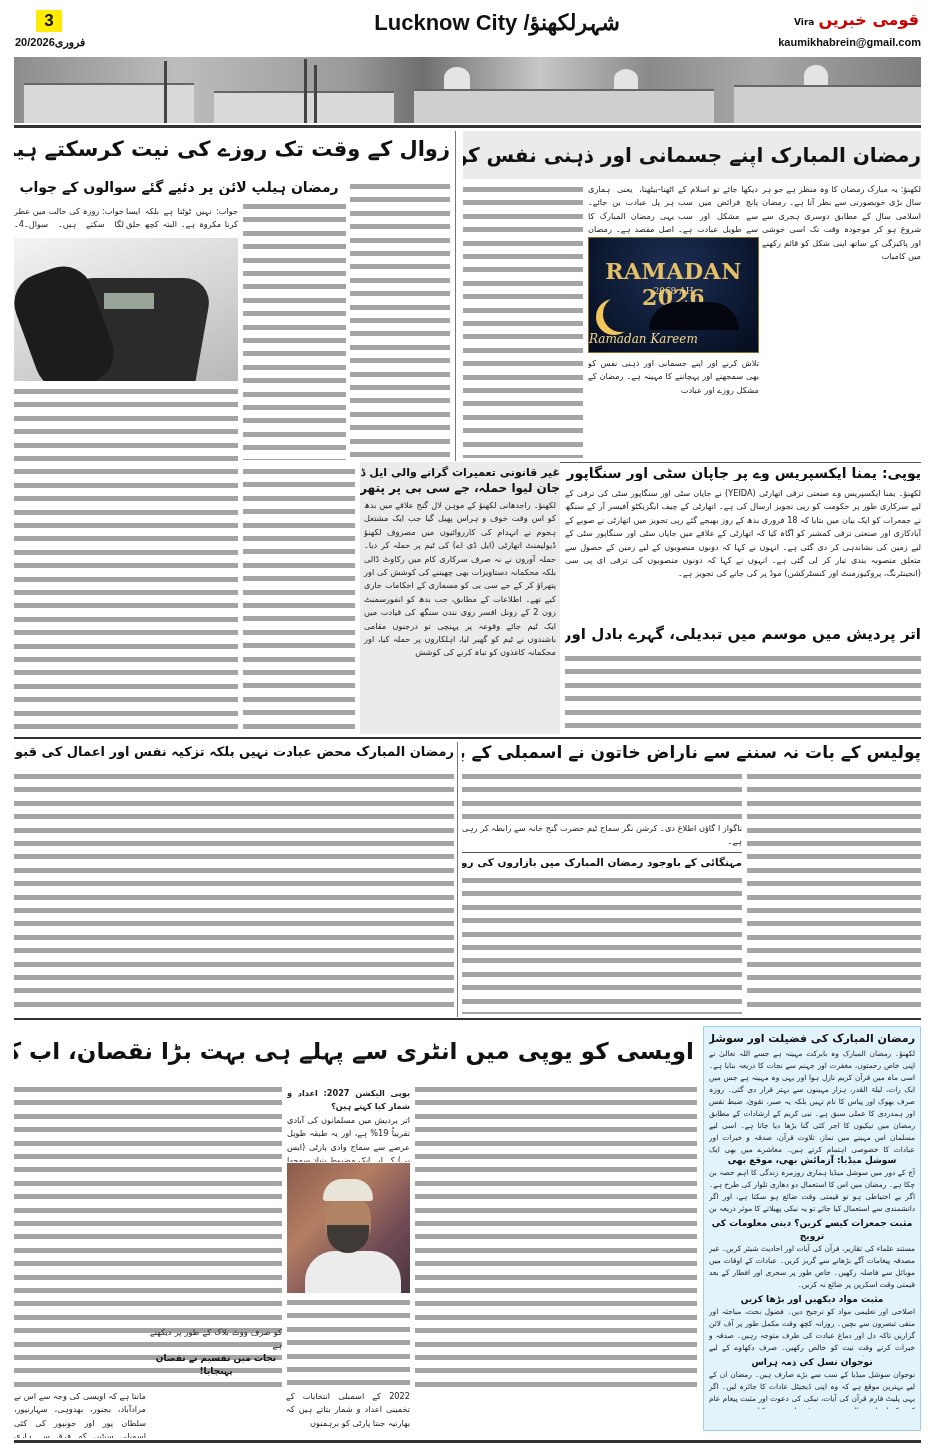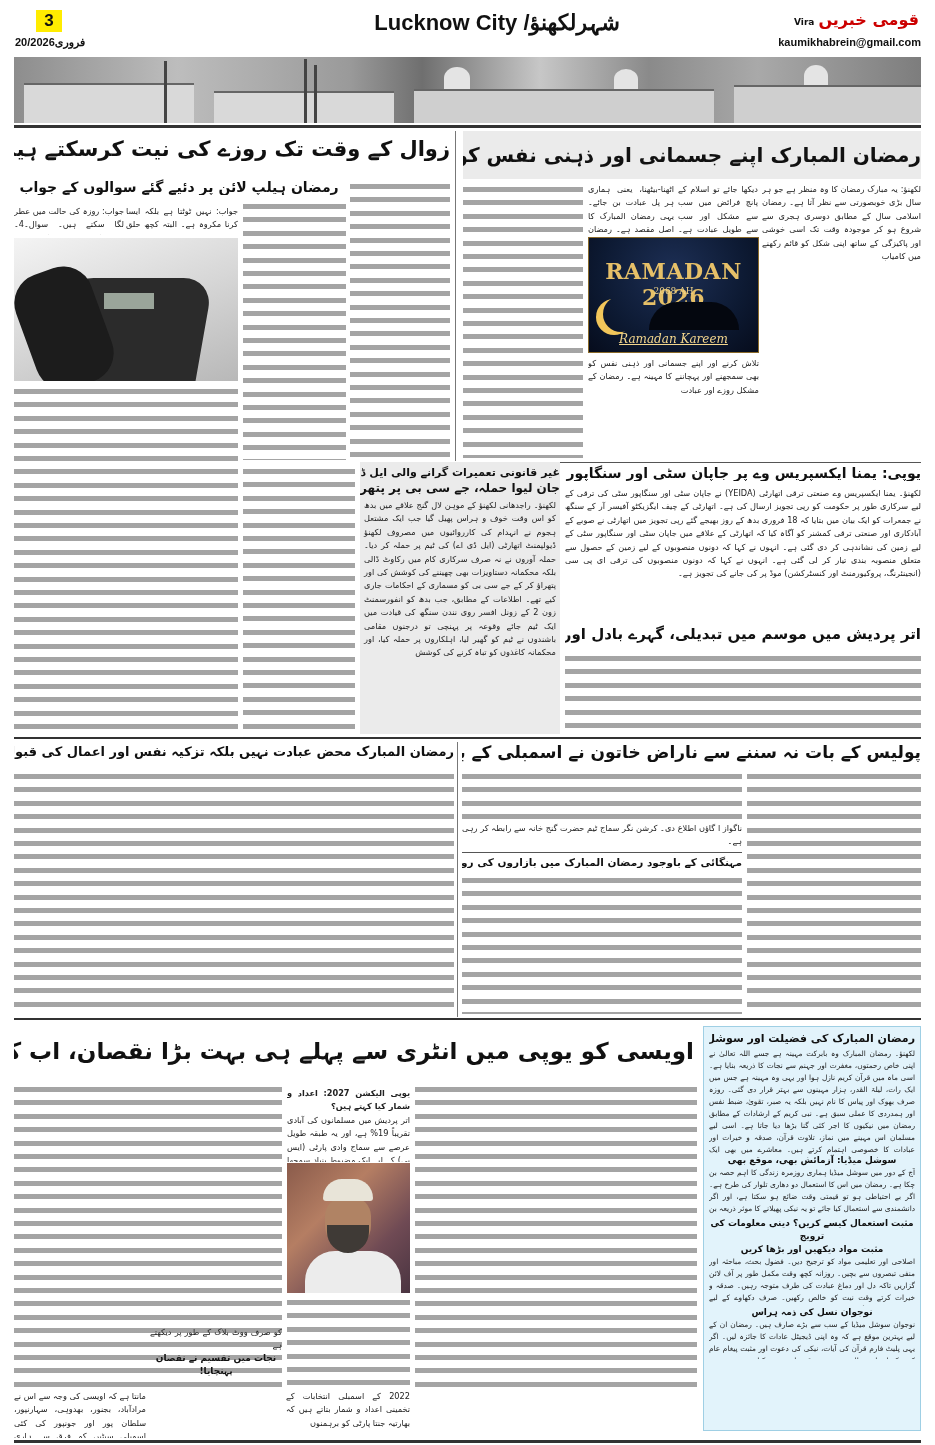--- a/index.html
+++ b/index.html
@@ -18,21 +18,21 @@
   .rule { left: 14px; height: 3px; background: #333; }
   .thin { left: 14px; height: 1px; background: #555; }
   .vline { width: 1px; background: #777; }
   .headline-bar { background: #ebebeb; }
   .hl { font-weight: bold; direction: rtl; text-align: center; white-space: nowrap; overflow: hidden; }
   .body-text { font-size: 8.2px; line-height: 13.4px; direction: rtl; text-align: justify; color: #222; overflow: hidden; }
   .col-fill { background: repeating-linear-gradient(180deg, transparent 0 4px, #5a5a5a 4px 9px, transparent 9px 13.4px); opacity: .55; }
   .img-ramadan { left: 588px; top: 237px; width: 171px; height: 116px; background: radial-gradient(ellipse at 50% 30%,#1d2f55 0%,#0d1a33 60%,#060c1c 100%); overflow: hidden; border: 1px solid #8a6a2a; }
   .img-ramadan .t1 { position: absolute; top: 20px; width: 100%; text-align: center; font: bold 22px "DejaVu Serif", serif; color: #e6c068; letter-spacing: 0.5px; }
   .img-ramadan .t2 { position: absolute; top: 48px; width: 100%; text-align: center; font: 9px "DejaVu Serif", serif; color: #f1d48b; }
-  .img-ramadan .t3 { position: absolute; bottom: 6px; width: 100%; text-align: center; font: italic 12px "DejaVu Serif", serif; color: #f3d68d; text-decoration: underline; }
+  .img-ramadan .t3 { position: absolute; bottom: 6px; width: 100%; text-align: left; font: italic 12px "DejaVu Serif", serif; color: #f3d68d; }
   .img-ramadan .moon { position: absolute; left: 14px; top: 58px; width: 36px; height: 36px; border-radius: 50%; box-shadow: -7px 3px 0 0 #f2c65a; }
   .img-ramadan .mosque { position: absolute; bottom: 22px; left: 60px; width: 90px; height: 28px; background: #04070f; border-radius: 45px 45px 0 0; }
   .img-phone { left: 14px; top: 238px; width: 224px; height: 143px; background: linear-gradient(160deg,#f4f4f4 0%,#d7d7d7 50%,#b8b8b8 100%); overflow: hidden; }
   .img-phone .body { position: absolute; left: 40px; top: 40px; width: 150px; height: 110px; background: #2b2b2b; border-radius: 30px 30px 0 0; transform: skewX(-10deg); }
   .img-phone .handset { position: absolute; left: 10px; top: 30px; width: 80px; height: 120px; background: #1c1c1c; border-radius: 30px; transform: rotate(-20deg); }
   .img-phone .screen { position: absolute; left: 90px; top: 55px; width: 50px; height: 16px; background: #9aa59a; }
   .img-owaisi { left: 287px; top: 1163px; width: 123px; height: 130px; background: linear-gradient(135deg,#8a5b4b 0%,#b57e63 35%,#6f4a54 70%,#4a3441 100%); overflow: hidden; }
   .img-owaisi .cap { position: absolute; left: 36px; top: 16px; width: 50px; height: 22px; background: #e8e4d8; border-radius: 25px 25px 4px 4px; }
   .img-owaisi .face { position: absolute; left: 38px; top: 34px; width: 46px; height: 52px; background: #b08364; border-radius: 20px 20px 24px 24px; }
   .img-owaisi .beard { position: absolute; left: 40px; top: 62px; width: 42px; height: 28px; background: #3f3a36; border-radius: 0 0 22px 22px; }
@@ -149,20 +149,21 @@
   <div class="body-text" style="height:26px;">کو صرف ووٹ بلاک کے طور پر دیکھتے ہے</div>
   <div class="sub">نجات میں تقسیم نے نقصان پہنچایا!</div>
 </div>
 <div class="abs body-text" style="left:286px;top:1390px;width:124px;height:48px;">2022 کے اسمبلی انتخابات کے تخمینی اعداد و شمار بتاتے ہیں کہ بھارتیہ جنتا پارٹی کو برہمنوں</div>
 
 <div class="abs boxed" style="left:703px;top:1026px;width:218px;height:405px;padding:3px 5px;">
   <div class="hl" style="font-size:11px;line-height:18px;">رمضان المبارک کی فضیلت اور سوشل میڈیا کا مثبت استعمال</div>
   <div class="body-text" style="font-size:7.4px;line-height:12px;height:106px;">لکھنؤ۔ رمضان المبارک وہ بابرکت مہینہ ہے جسے اللہ تعالیٰ نے اپنی خاص رحمتوں، مغفرت اور جہنم سے نجات کا ذریعہ بنایا ہے۔ اسی ماہ میں قرآن کریم نازل ہوا اور یہی وہ مہینہ ہے جس میں ایک رات، لیلۃ القدر، ہزار مہینوں سے بہتر قرار دی گئی۔ روزہ صرف بھوک اور پیاس کا نام نہیں بلکہ یہ صبر، تقویٰ، ضبط نفس اور ہمدردی کا عملی سبق ہے۔ نبی کریم کے ارشادات کے مطابق رمضان میں نیکیوں کا اجر کئی گنا بڑھا دیا جاتا ہے۔ اسی لیے مسلمان اس مہینے میں نماز، تلاوت قرآن، صدقہ و خیرات اور عبادات کا خصوصی اہتمام کرتے ہیں۔ معاشرے میں بھی ایک روحانی فضا پیدا ہو جاتی ہے، دل نرم ہوتے ہیں اور ایک دوسرے کے دکھ درد کو سمجھنے کا جذبہ بڑھتا ہے۔</div>
   <div class="sub">سوشل میڈیا: آزمائش بھی، موقع بھی</div>
   <div class="body-text" style="font-size:7.4px;line-height:12px;height:50px;">آج کے دور میں سوشل میڈیا ہماری روزمرہ زندگی کا اہم حصہ بن چکا ہے۔ رمضان میں اس کا استعمال دو دھاری تلوار کی طرح ہے۔ اگر بے احتیاطی ہو تو قیمتی وقت ضائع ہو سکتا ہے، اور اگر دانشمندی سے استعمال کیا جائے تو یہ نیکی پھیلانے کا موثر ذریعہ بن سکتا ہے۔</div>
-  <div class="sub">مثبت استعمال کیسے کریں؟ دینی معلومات کی ترویج</div>
+  <div class="sub">مثبت جمعرات کیسے کریں؟ دینی معلومات کی ترویج</div>
+  <div class="body-text" style="font-size:7.4px;line-height:12px;height:50px;">مستند علماء کی تقاریر، قرآن کی آیات اور احادیث شیئر کریں۔ غیر مصدقہ پیغامات آگے بڑھانے سے گریز کریں۔ عبادات کے اوقات میں موبائل سے فاصلہ رکھیں۔ خاص طور پر سحری اور افطار کے بعد قیمتی وقت اسکرین پر ضائع نہ کریں۔</div>
   <div class="sub">مثبت مواد دیکھیں اور بڑھا کریں</div>
   <div class="body-text" style="font-size:7.4px;line-height:12px;height:50px;">اصلاحی اور تعلیمی مواد کو ترجیح دیں۔ فضول بحث، مباحثہ اور منفی تبصروں سے بچیں۔ روزانہ کچھ وقت مکمل طور پر آف لائن گزاریں تاکہ دل اور دماغ عبادت کی طرف متوجہ رہیں۔ صدقہ و خیرات کرتے وقت نیت کو خالص رکھیں۔ صرف دکھاوے کے لیے پوسٹ کرنے سے گریز کریں۔</div>
   <div class="sub">نوجوان نسل کی ذمہ ہراس</div>
   <div class="body-text" style="font-size:7.4px;line-height:12px;height:40px;">نوجوان سوشل میڈیا کے سب سے بڑے صارف ہیں۔ رمضان ان کے لیے بہترین موقع ہے کہ وہ اپنی ڈیجیٹل عادات کا جائزہ لیں۔ اگر یہی پلیٹ فارم قرآن کی آیات، نیکی کی دعوت اور مثبت پیغام عام کرنے کے لیے استعمال ہو تو یہ صدقہ جاریہ بن سکتا ہے۔</div>
 </div>
 
 <div class="abs rule" style="top:1440px;width:907px;height:3px;"></div>
 
 </body></html>

